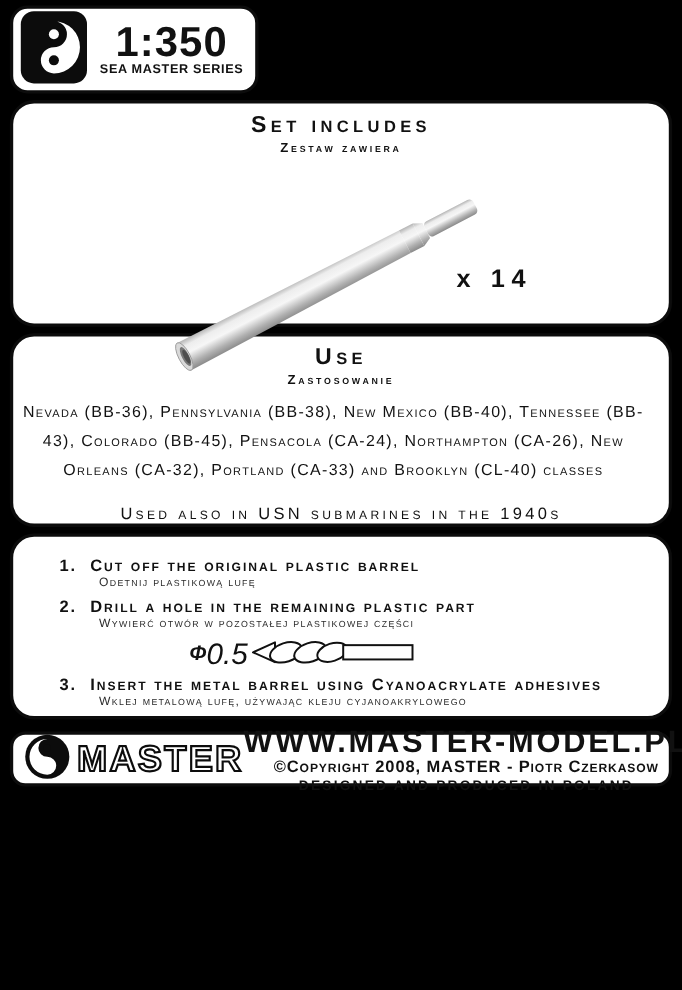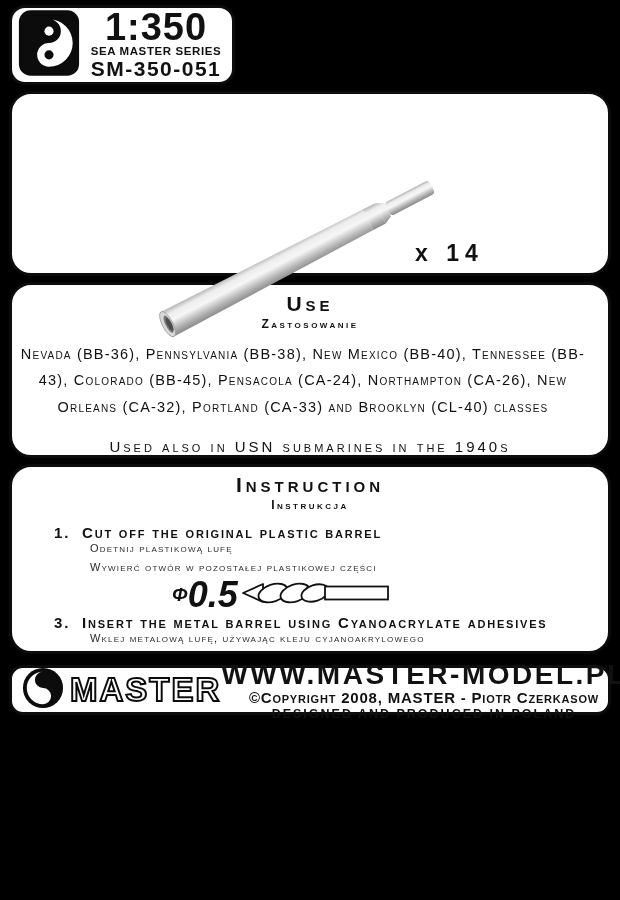--- a/index.html
+++ b/index.html
@@ -60,21 +60,21 @@
 
   
   .instr-panel { height: 200px; margin-bottom: 11px; padding-top: 6px; border-radius: 22px; }
   .steps { margin: 12px 10px 0 42px; }
   .step { margin-bottom: 7px; }
   .step-en { font-size: 15px; font-weight: bold; letter-spacing: 1.8px; white-space: nowrap; }
   .step-num { display: inline-block; width: 28px; }
   .step-pl { font-size: 11px; letter-spacing: 1.2px; color: #2a2a2a; padding-left: 36px; margin-top: 1px; white-space: nowrap; }
   .drill-row { display: flex; align-items: center; margin: 2px 0 4px 118px; height: 30px; }
   .drill-phi { font-size: 19px; font-style: italic; font-weight: bold; }
-  .drill-val { font-size: 36px; font-style: italic; font-weight: bold; margin-right: 3px; letter-spacing: 0; }
+  .drill-val { font-size: 27px; font-style: italic; font-weight: normal; margin-right: 3px; letter-spacing: 0; }
 
   
   .footer-panel { height: 50px; border-radius: 14px; display: flex; align-items: center; padding: 0 14px 0 10px; }
   .master-logo-text {
     font-size: 33px; font-weight: bold; letter-spacing: 2px; margin-left: 6px;
     color: #fff; -webkit-text-stroke: 2px #0c0c0c; white-space: nowrap;
   }
   .footer-right { margin-left: auto; text-align: center; line-height: 1.12; padding-right: 6px; }
   .footer-site { font-size: 28px; font-weight: bold; letter-spacing: 2.5px; white-space: nowrap; }
   .footer-copy { font-size: 15px; font-weight: bold; letter-spacing: 0.8px; white-space: nowrap; }
@@ -91,26 +91,29 @@
         <svg width="62" height="68" viewBox="0 0 68 74">
           <rect x="1" y="1" width="66" height="72" rx="13" fill="#0c0c0c"></rect>
           <path d="M34 11 A26 26 0 0 1 34 63 A13 13 0 0 1 34 37 A13 13 0 0 0 34 11 Z" fill="#ffffff"></path>
           <circle cx="34" cy="24" r="5" fill="#ffffff"></circle>
           <circle cx="34" cy="50" r="5" fill="#0c0c0c"></circle>
         </svg>
       </span>
       <div class="brand-text">
         <div class="brand-scale">1:350</div>
         <div class="brand-series">SEA MASTER SERIES</div>
-        <div class="brand-sku">SM-350-051</div>
       </div>
     </div>
   </div>
 
   <div class="panel set-panel">
+    <div class="sec-h">
+      <div class="h-en sc">Set includes</div>
+      <div class="h-pl sc">Zestaw zawiera</div>
+    </div>
     <div class="barrel-wrap">
       <svg width="330" height="230" viewBox="0 0 330 230">
         <defs>
           <linearGradient id="barrelGrad" x1="0" y1="0" x2="0" y2="1">
             <stop offset="0" stop-color="#b4b4b4"></stop>
             <stop offset="0.2" stop-color="#ededed"></stop>
             <stop offset="0.45" stop-color="#f6f6f6"></stop>
             <stop offset="0.78" stop-color="#b0b0b0"></stop>
             <stop offset="1" stop-color="#8a8a8a"></stop>
           </linearGradient>
@@ -132,32 +135,29 @@
   <div class="panel use-panel">
     <div class="sec-h">
       <div class="h-en sc">Use</div>
       <div class="h-pl sc">Zastosowanie</div>
     </div>
     <div class="use-p2 sc">Nevada (BB-36), Pennsylvania (BB-38), New Mexico (BB-40), Tennessee (BB-43), Colorado (BB-45), Pensacola (CA-24), Northampton (CA-26), New Orleans (CA-32), Portland (CA-33) and Brooklyn (CL-40) classes</div>
     <div class="use-p3 sc">Used also in USN submarines in the 1940s</div>
   </div>
 
   <div class="panel instr-panel">
-    <div class="sec-h">
-      <div class="h-en sc">Instruction</div>
-      <div class="h-pl sc">Instrukcja</div>
-    </div>
     <div class="steps">
 
       <div class="step">
         <div class="step-en sc"><span class="step-num">1.</span><span>Cut off the original plastic barrel</span></div>
         <div class="step-pl sc">Odetnij plastikową lufę</div>
       </div>
 
       <div class="step">
+        <div class="step-en sc"><span class="step-num">2.</span><span>Drill a hole in the remaining plastic part</span></div>
         <div class="step-pl sc">Wywierć otwór w pozostałej plastikowej części</div>
       </div>
 
       <div class="drill-row">
         <span class="drill-phi">Φ</span>
         <span class="drill-val">0.5</span>
         <span>
           <svg width="150" height="26" viewBox="0 0 150 26">
             <polygon points="2,13 22,4 22,22" fill="#ffffff" stroke="#111" stroke-width="1.8" stroke-linejoin="round"></polygon>
             <g fill="#ffffff" stroke="#111" stroke-width="1.8">

